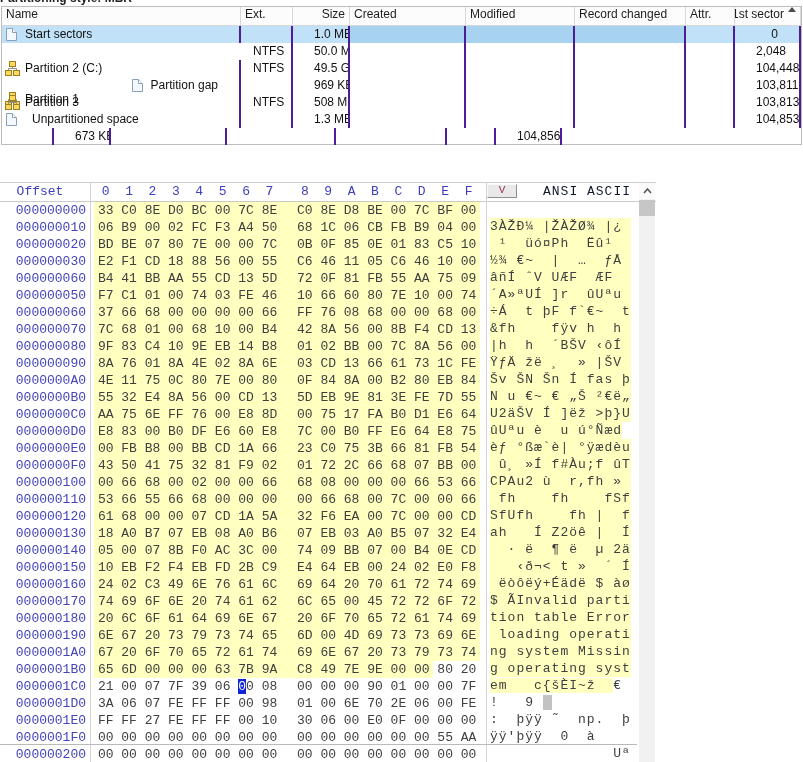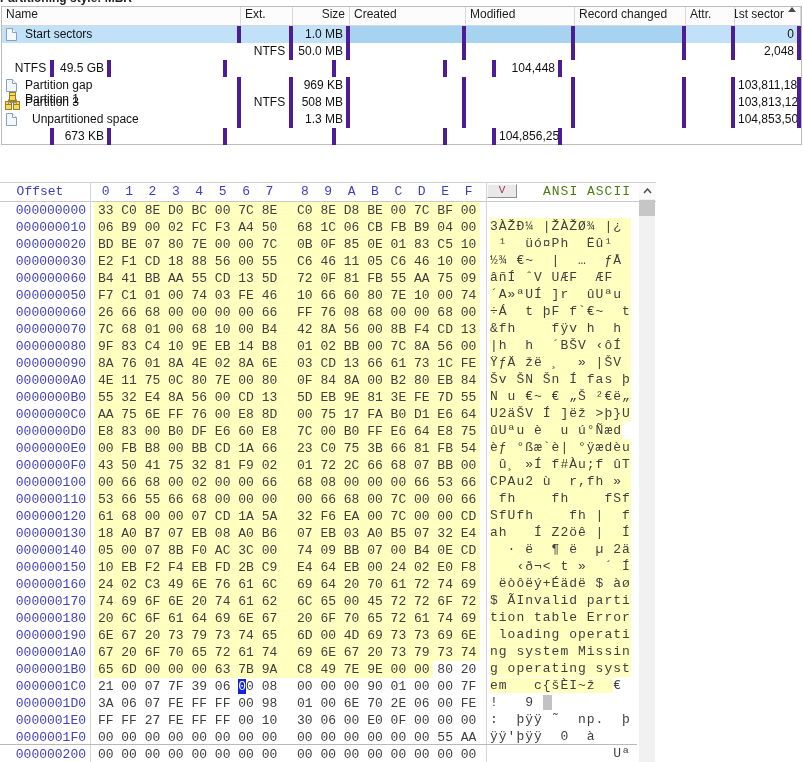--- a/index.html
+++ b/index.html
@@ -14,22 +14,22 @@
   .ptable{position:absolute;left:1px;top:6px;width:799px;height:137px;
           border:1px solid #BDBDBD;background:#fff;}
   .phead{display:flex;height:18px;background:#FCFCFC;border-bottom:1px solid #D8D8D8;}
   .hcell{box-sizing:border-box;display:flex;padding:0 4px;
          font-size:12px;color:#1c1c1c;border-right:1px solid #D8D8D8;
          white-space:nowrap;overflow:hidden;}
   .hcell.r{justify-content:flex-end;}
   .sortarrow{width:0;height:0;border-left:4px solid transparent;border-right:4px solid transparent;
              border-bottom:5px solid #4A4A4A;display:inline-block;margin-left:4px;}
   .prow{display:flex;height:17px;font-size:12px;color:#111;}
-  .prow .pcell{box-sizing:border-box;height:17px;line-height:17px;padding:0 3px;
-               border-right:4px solid #4c1d95;white-space:nowrap;overflow:hidden;}
+  .prow .pcell{box-sizing:border-box;height:17px;line-height:17px;padding:0 21px;
+               border-right:2px solid #4c1d95;white-space:nowrap;overflow:hidden;}
   .pcell.r{text-align:right;}
   .pcell.extpad{padding-left:12px;text-align:center;}
   .prow.sel{background:#C0E1F7;}
   .prow.sel .datecol{background:#A8D3F0;}
   .name-cell{display:flex;align-items:center;gap:5px;padding-left:3px !important;}
   .rowicon{width:15px;height:15px;flex:0 0 15px;}
   .rowicon svg{display:block;}
 
   
   .hexpane{position:absolute;left:0;top:182px;width:803px;height:580px;
@@ -38,21 +38,21 @@
   .topline{position:absolute;top:0;left:0;width:656px;height:1px;background:#CFCFCF;}
   .hexhead{position:absolute;top:1px;left:0;width:656px;height:18px;
            border-bottom:1px solid #C9C9C9;background:#fff;}
   .offhdr{position:absolute;left:0;top:1px;width:80px;text-align:center;color:#3E3EC0;}
   .colhdrs{position:absolute;left:94px;top:1px;display:flex;color:#3E3EC0;}
   .hcol{display:inline-block;width:23.4px;text-align:center;}
   .hcol.g8{margin-left:12px;}
   .vbtn{position:absolute;left:487px;top:1px;width:30px;height:14px;box-sizing:border-box;
         background:#E9E9E9;border:1px solid;border-color:#F8F8F8 #8F8F8F #8F8F8F #F8F8F8;
         color:#9E2F50;font-size:11px;line-height:11px;text-align:center;}
-  .asciihdr{position:absolute;left:543px;top:1px;letter-spacing:1px;color:#4d7c0f;}
+  .asciihdr{position:absolute;left:543px;top:1px;letter-spacing:1px;color:#0f172a;}
   .vline{position:absolute;top:0;bottom:0;width:1px;background:#D4D4D4;}
   #hexrows{position:absolute;top:20px;left:0;}
   .hrow{position:relative;height:17px;line-height:17px;}
   .off{display:inline-block;width:86px;text-align:right;color:#4444BB;}
   .bytes{position:absolute;left:94px;top:0;display:flex;}
   .byte{display:inline-block;width:23.4px;text-align:center;white-space:pre;}
   .bgap{display:inline-block;width:12px;}
   .hl{background:#FFFFC0;}
   .cur{background:#1126D9;color:#fff;}
   .ascii{position:absolute;left:490px;top:16px;white-space:pre;letter-spacing:1px;}
@@ -133,30 +133,41 @@
         </div>
         <div class="pcell extpad" style="width: 52px;">NTFS</div>
         <div class="pcell r" style="width: 57px;">50.0 MB</div>
         <div class="pcell datecol" style="width: 116px;"></div>
         <div class="pcell datecol" style="width: 109px;"></div>
         <div class="pcell datecol" style="width: 111px;"></div>
         <div class="pcell" style="width: 49px;"></div>
         <div class="pcell r" style="width: 66px;">2,048</div>
       </div>
       <div class="prow">
+        <div class="pcell name-cell" style="width: 239px;">
+          <span class="rowicon">
+            <svg width="15" height="15" viewBox="0 0 15 15">
+              <path d="M7.5 5.5v2M3.5 9.5v-2h8v2" stroke="#909090" fill="none"></path>
+              <rect x="4.5" y="0.5" width="6" height="5" fill="#FFD75E" stroke="#99801F"></rect>
+              <rect x="0.5" y="9.5" width="6" height="5" fill="#FFD75E" stroke="#99801F"></rect>
+              <rect x="8.5" y="9.5" width="6" height="5" fill="#FFD75E" stroke="#99801F"></rect>
+            </svg>
+          </span>
+          <span class="rowlabel">Partition 2 (C:)</span>
+        </div>
         <div class="pcell extpad" style="width: 52px;">NTFS</div>
         <div class="pcell r" style="width: 57px;">49.5 GB</div>
         <div class="pcell datecol" style="width: 116px;"></div>
         <div class="pcell datecol" style="width: 109px;"></div>
         <div class="pcell datecol" style="width: 111px;"></div>
         <div class="pcell" style="width: 49px;"></div>
         <div class="pcell r" style="width: 66px;">104,448</div>
       </div>
       <div class="prow">
-        <div class="pcell name-cell" style="width: 239px;">
+        <div class="pcell name-cell" style="width: 239px; justify-content: flex-end;">
           <span class="rowicon">
             <svg width="13" height="15" viewBox="0 0 13 15">
               <path d="M1.5 1.5h6l4 4v8h-10z" fill="#F2F8FD" stroke="#8AA0B8"></path>
               <path d="M7.5 1.5v4h4" fill="#fff" stroke="#8AA0B8"></path>
             </svg>
           </span>
           <span class="rowlabel">Partition gap</span>
         </div>
         <div class="pcell extpad" style="width: 52px;"></div>
         <div class="pcell r" style="width: 57px;">969 KB</div>
@@ -352,21 +363,21 @@
           <span class="byte hl">10</span>
           <span class="byte hl">66</span>
           <span class="byte hl">60</span>
           <span class="byte hl">80</span>
           <span class="byte hl">7E</span>
           <span class="byte hl">10</span>
           <span class="byte hl">00</span>
           <span class="byte hl">74</span>
         </span><span class="ascii hl">÷Á  t þF f`€~  t</span></div>
       <div class="hrow"><span class="off">000000060</span><span class="bytes">
-          <span class="byte hl">26</span>
+          <span class="byte hl">37</span>
           <span class="byte hl">66</span>
           <span class="byte hl">68</span>
           <span class="byte hl">00</span>
           <span class="byte hl">00</span>
           <span class="byte hl">00</span>
           <span class="byte hl">00</span>
           <span class="byte hl">66</span>
           <span class="bgap hl"></span>
           <span class="byte hl">FF</span>
           <span class="byte hl">76</span>

